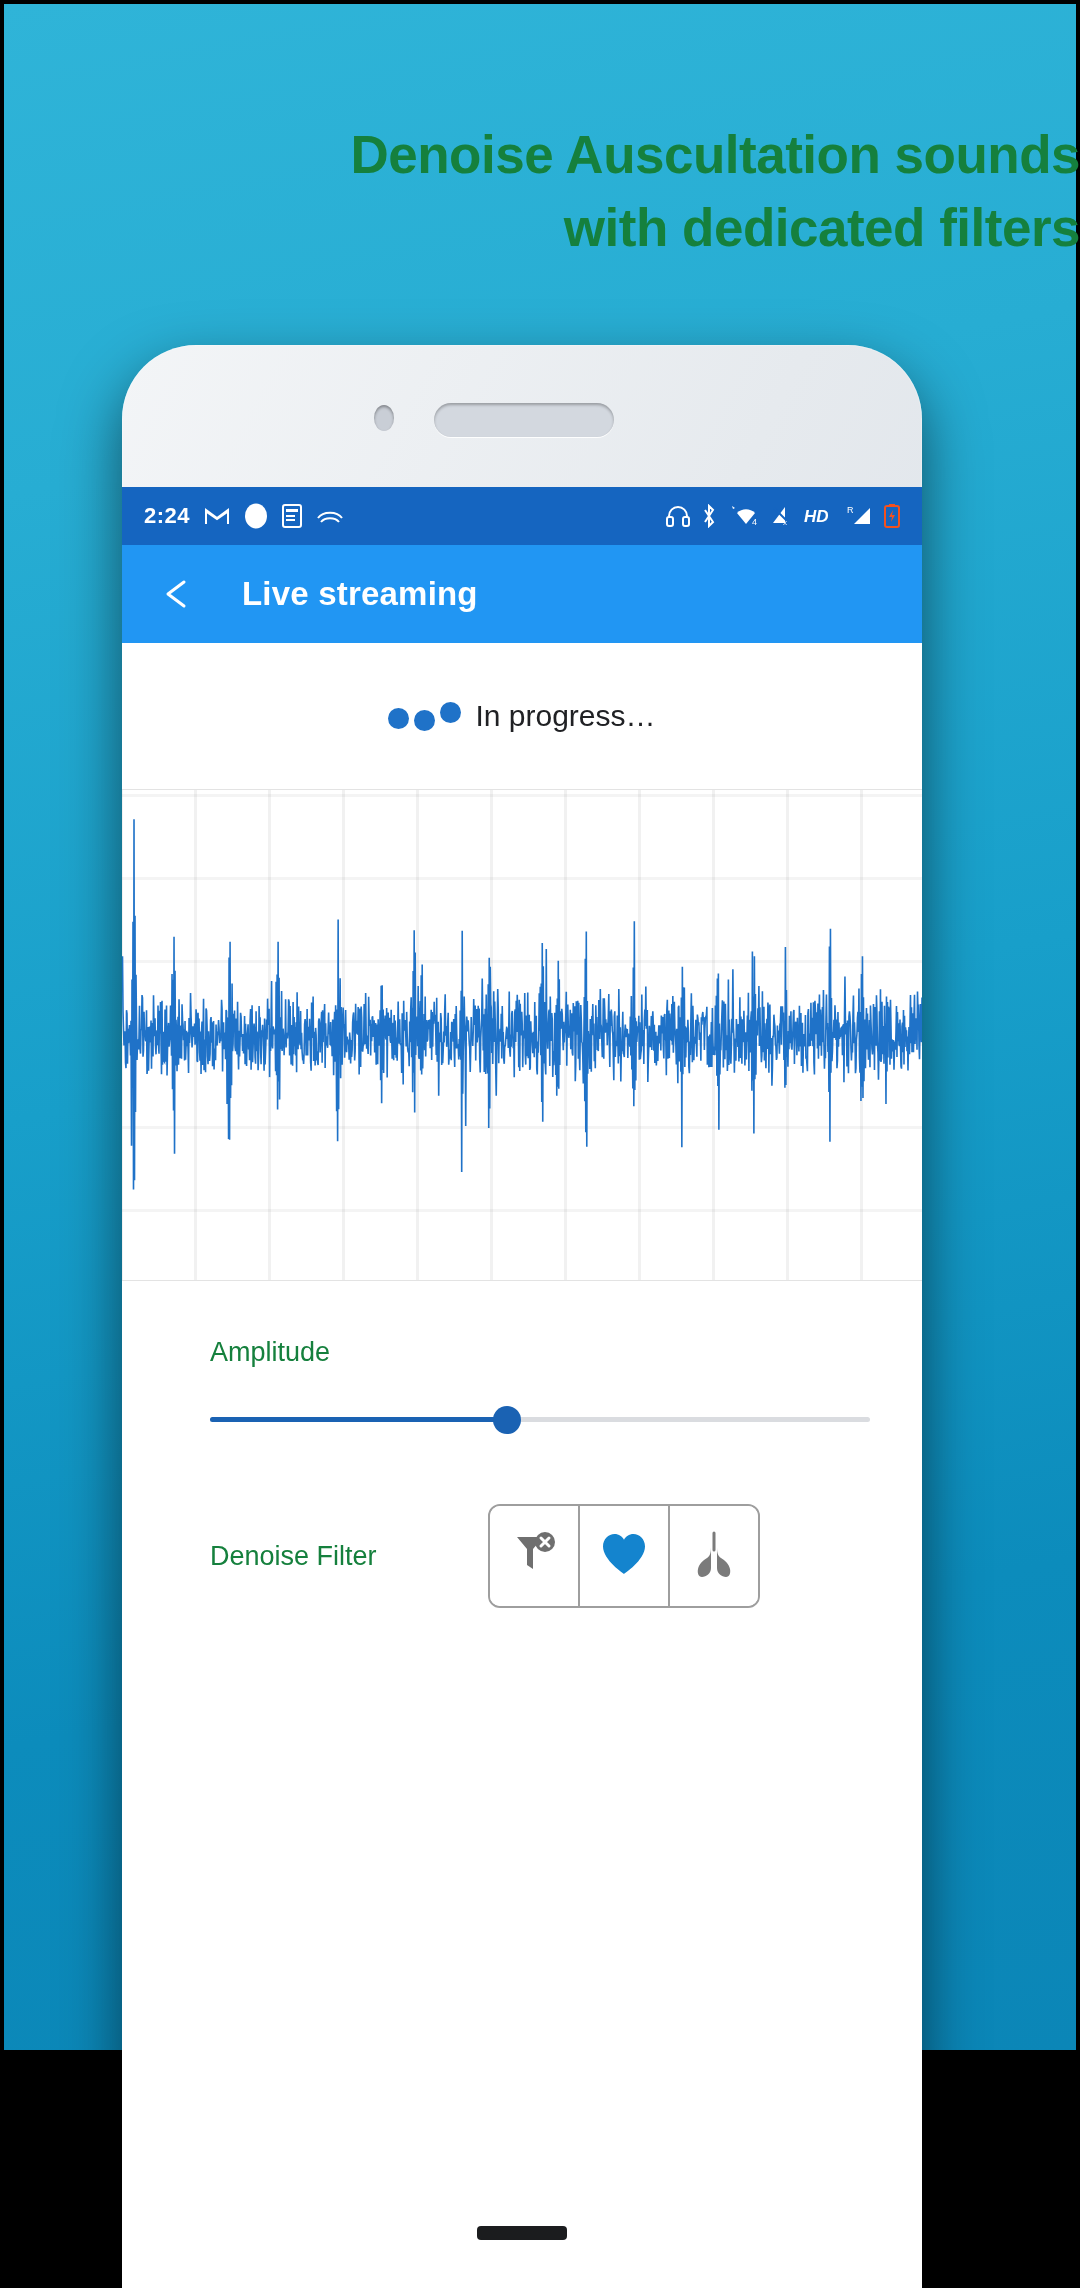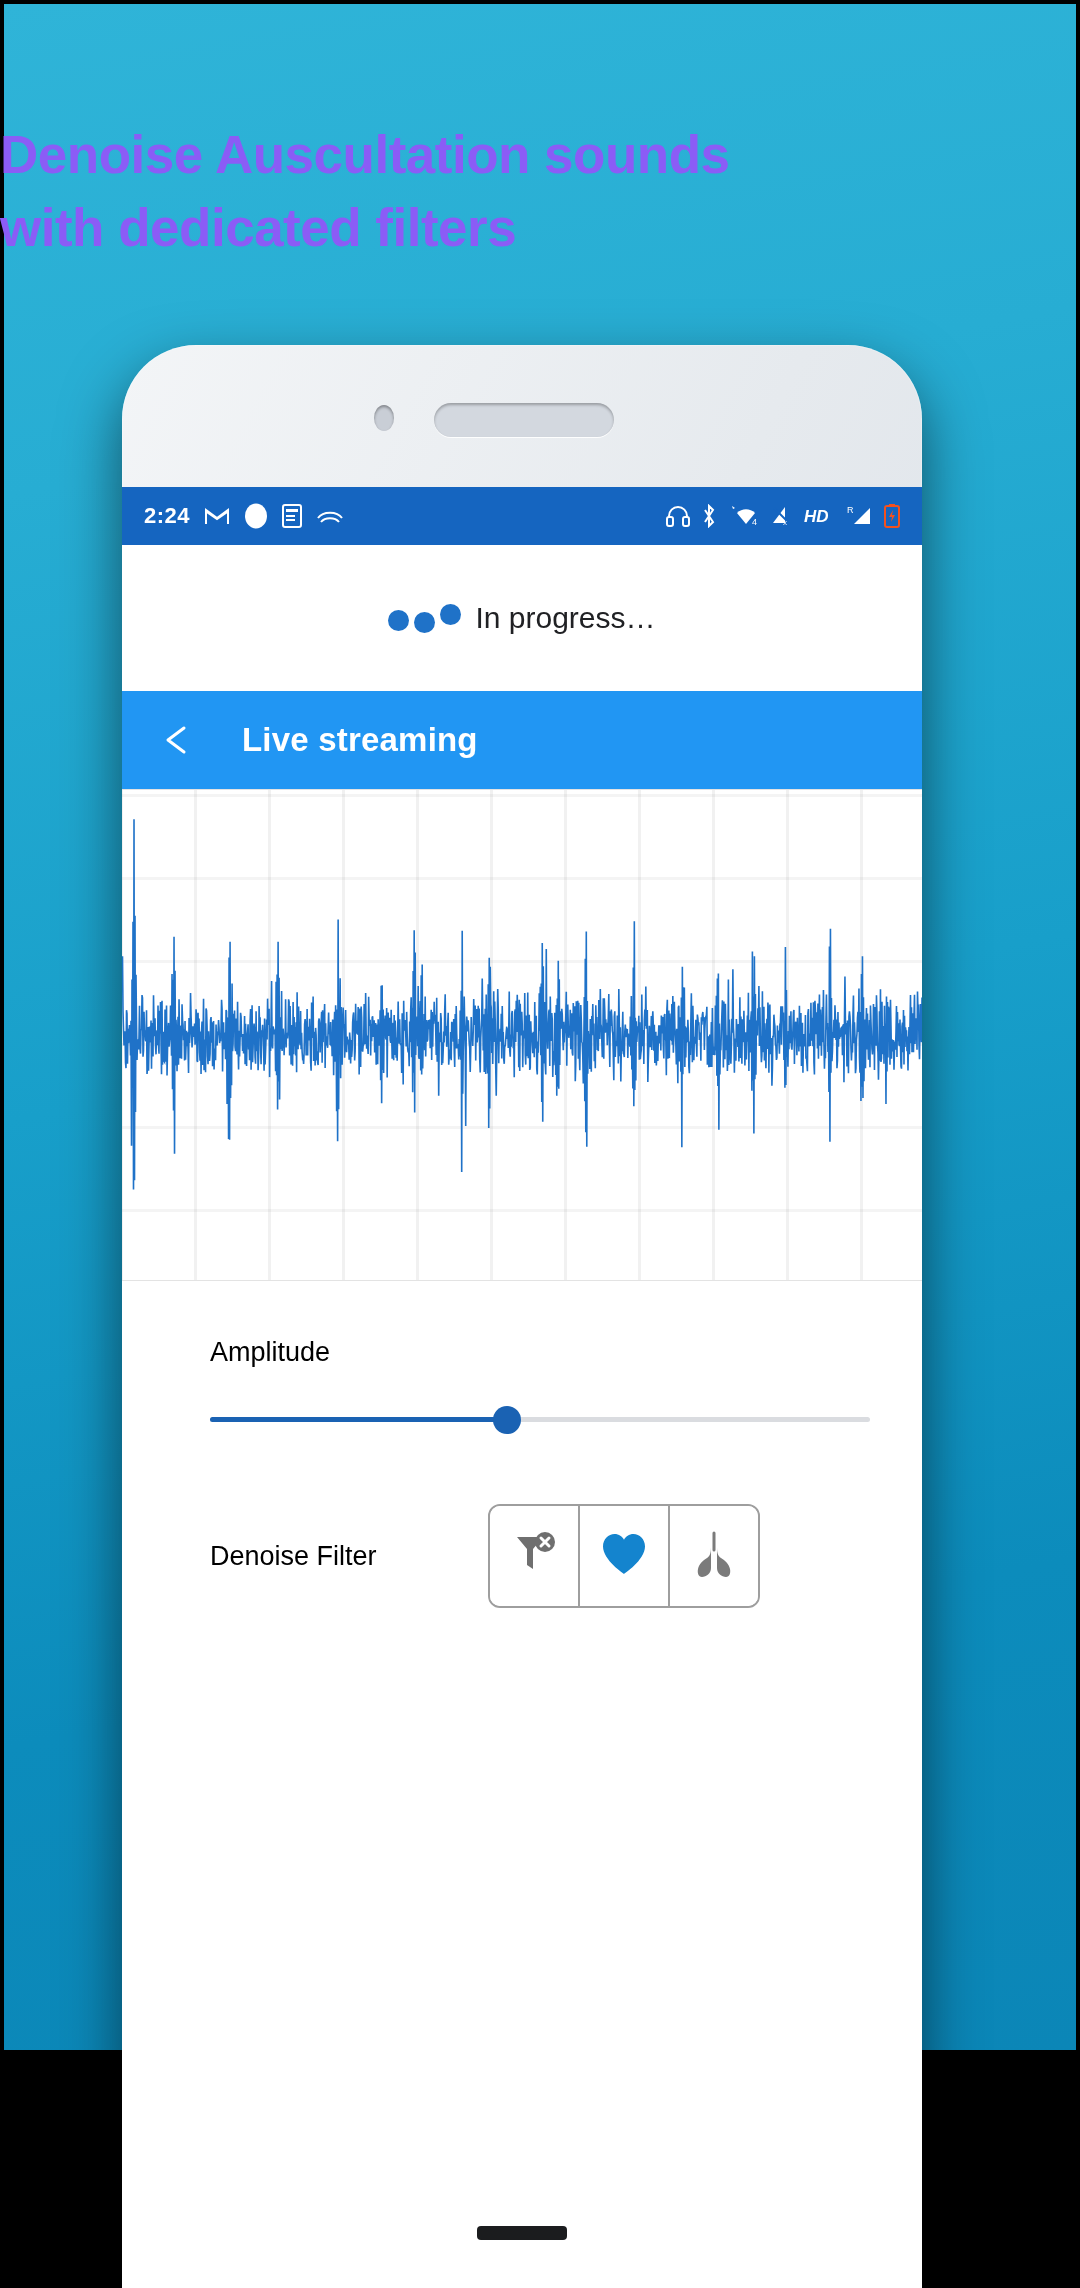--- a/index.html
+++ b/index.html
@@ -13,21 +13,21 @@
 
   
   #backdrop{
     position:absolute;left:4px;top:4px;width:1072px;height:2046px;
     background:linear-gradient(170deg,#2FB4D8 0%, #27ADD3 22%, #189FCA 50%, #0C8CBC 78%, #0B86B7 100%);
   }
 
   
   #headline{
     position:absolute;left:0;top:118px;width:1080px;
-    text-align:left;color:#8b5cf6;
+    text-align:right;color:#15803d;
     font-size:53px;line-height:73px;font-weight:bold;
     letter-spacing:-0.5px;
   }
   #headline .ln{display:block;}
 
   
   #phone{
     position:absolute;left:122px;top:345px;width:800px;height:1890px;
     border-radius:74px;
     background:linear-gradient(118deg,#f3f5f7 0%,#e6eaee 38%,#dfe4ea 62%,#eef1f4 100%);
@@ -102,21 +102,21 @@
       linear-gradient(to right, rgba(0,0,0,.055) 3px, transparent 3px),
       linear-gradient(to bottom, rgba(0,0,0,.045) 3px, transparent 3px);
     background-size:74px 83px;
     background-position:-2px 4px;
   }
   #wave-svg{position:absolute;left:0;top:0;width:100%;height:100%;}
 
   
   #controls{background:#fff;padding:0 0 0 0;}
   #amp-block{padding:56px 0 0 88px;}
-  .ctl-label{font-size:27px;color:#000000;}
+  .ctl-label{font-size:27px;color:#15803d;}
   #slider-row{padding:34px 52px 0 88px;}
   #slider{position:relative;height:34px;}
   #track{position:absolute;left:0;top:15px;width:100%;height:5px;border-radius:3px;background:#dadce0;}
   #track-fill{position:absolute;left:0;top:15px;height:5px;border-radius:3px;background:#1A62B3;}
   #thumb{position:absolute;top:4px;width:28px;height:28px;border-radius:50%;background:#1A62B3;}
 
   #filter-row{
     display:flex;align-items:center;padding:68px 0 0 88px;gap:111px;
   }
   #filter-group{
@@ -224,39 +224,39 @@
             </svg>
         </span>
         <span class="sbicon">
           <svg width="16" height="24" viewBox="0 0 16 24">
               <rect x="5" y="0" width="6" height="3" fill="#F4511E"></rect>
               <rect x="1" y="2" width="14" height="21" rx="2" fill="none" stroke="#F4511E" stroke-width="2"></rect>
               <path d="M9 6l-4 7h3l-1 5 4-7H8z" fill="#F4511E"></path>
             </svg>
         </span>
       </div>
-    </div>
-
-    <div id="progress-strip">
-      <span id="dots">
-        <i class="d1"></i>
-          <i class="d2"></i>
-          <i class="d3"></i>
-      </span>
-      <span id="progress-text">In progress…</span>
     </div>
 
     <div id="appbar">
       <span id="back-arrow">
         <svg width="40" height="40" viewBox="0 0 40 40">
             <path d="M26 8 L10 20 L26 32" fill="none" stroke="#fff" stroke-width="3" stroke-linecap="round" stroke-linejoin="round"></path>
             <path d="M10 20 H30" stroke="#fff" stroke-width="0"></path>
           </svg>
       </span>
       <span id="appbar-title">Live streaming</span>
+    </div>
+
+    <div id="progress-strip">
+      <span id="dots">
+        <i class="d1"></i>
+          <i class="d2"></i>
+          <i class="d3"></i>
+      </span>
+      <span id="progress-text">In progress…</span>
     </div>
 
     <div id="wave-panel">
       <div id="grid"></div>
       <svg id="wave-svg" viewBox="0 0 800 490" preserveAspectRatio="none">
         <path id="wave-path" fill="none" stroke="#1F72C8" stroke-width="1.6" d="M0.00 198.94 L0.50 166.36 L1.00 221.11 L1.50 239.06 L2.00 255.46 L2.50 245.16 L3.00 241.34 L3.50 272.51 L4.00 278.18 L4.50 220.18 L5.00 223.45 L5.50 273.85 L6.00 238.69 L6.50 253.16 L7.00 241.26 L7.50 235.15 L8.01 243.75 L8.51 265.55 L9.01 230.75 L9.51 355.78 L10.01 189.55 L10.51 298.04 L11.01 131.81 L11.51 399.50 L12.01 29.33 L12.51 390.33 L13.01 125.65 L13.51 322.10 L14.01 184.80 L14.51 234.86 L15.01 269.95 L15.51 252.72 L16.01 249.18 L16.51 259.44 L17.01 246.47 L17.51 215.70 L18.01 258.22 L18.51 263.57 L19.01 240.45 L19.51 238.87 L20.01 205.01 L20.51 207.94 L21.01 266.75 L21.51 260.70 L22.01 221.71 L22.51 241.83 L23.01 241.43 L23.51 250.09 L24.02 251.21 L24.52 220.33 L25.02 283.99 L25.52 278.23 L26.02 236.89 L26.52 280.76 L27.02 254.61 L27.52 236.51 L28.02 252.46 L28.52 248.38 L29.02 230.46 L29.52 278.67 L30.02 233.11 L30.52 251.05 L31.02 266.43 L31.52 205.15 L32.02 236.72 L32.52 246.32 L33.02 228.25 L33.52 256.09 L34.02 264.35 L34.52 244.92 L35.02 240.24 L35.52 255.30 L36.02 215.48 L36.52 255.52 L37.02 263.70 L37.52 220.84 L38.02 243.54 L38.52 212.07 L39.02 250.63 L39.52 284.13 L40.03 210.64 L40.53 274.67 L41.03 246.27 L41.53 241.76 L42.03 271.08 L42.53 272.00 L43.03 219.45 L43.53 271.77 L44.03 243.68 L44.53 215.40 L45.03 285.49 L45.53 259.85 L46.03 240.13 L46.53 232.90 L47.03 256.67 L47.53 250.94 L48.03 246.39 L48.53 215.54 L49.03 230.21 L49.53 265.79 L50.03 184.07 L50.53 299.14 L51.03 189.74 L51.53 320.42 L52.03 146.65 L52.53 363.76 L53.03 180.85 L53.53 275.42 L54.03 229.70 L54.53 243.65 L55.03 281.32 L55.53 248.24 L56.04 226.81 L56.54 274.81 L57.04 209.15 L57.54 253.83 L58.04 268.17 L58.54 237.27 L59.04 236.42 L59.54 268.78 L60.04 214.17 L60.54 229.96 L61.04 234.99 L61.54 250.15 L62.04 239.17 L62.54 270.55 L63.04 230.90 L63.54 269.74 L64.04 256.12 L64.54 240.86 L65.04 256.27 L65.54 242.35 L66.04 258.91 L66.54 282.97 L67.04 228.07 L67.54 253.05 L68.04 243.80 L68.54 203.00 L69.04 225.38 L69.54 240.31 L70.04 257.55 L70.54 248.77 L71.04 236.19 L71.54 246.74 L72.05 244.88 L72.55 233.61 L73.05 254.75 L73.55 249.38 L74.05 219.20 L74.55 226.25 L75.05 270.54 L75.55 272.03 L76.05 222.68 L76.55 250.88 L77.05 228.55 L77.55 262.30 L78.05 270.75 L78.55 241.61 L79.05 284.02 L79.55 240.78 L80.05 231.50 L80.55 274.97 L81.05 247.05 L81.55 208.79 L82.05 280.14 L82.55 273.78 L83.05 249.56 L83.55 282.25 L84.05 218.51 L84.55 220.55 L85.05 235.70 L85.55 266.02 L86.05 274.32 L86.55 241.20 L87.05 259.33 L87.55 270.86 L88.06 263.80 L88.56 230.11 L89.06 227.04 L89.56 252.75 L90.06 232.28 L90.56 276.19 L91.06 248.05 L91.56 231.10 L92.06 279.43 L92.56 258.58 L93.06 261.08 L93.56 270.19 L94.06 234.40 L94.56 252.58 L95.06 255.53 L95.56 245.66 L96.06 240.91 L96.56 230.00 L97.06 238.08 L97.56 253.08 L98.06 249.74 L98.56 251.10 L99.06 237.84 L99.56 209.67 L100.06 219.11 L100.56 281.41 L101.06 234.74 L101.56 232.26 L102.06 259.31 L102.56 244.13 L103.06 242.56 L103.56 269.24 L104.07 220.08 L104.57 221.45 L105.07 314.04 L105.57 228.30 L106.07 228.80 L106.57 348.90 L107.07 167.56 L107.57 349.81 L108.07 151.86 L108.57 308.10 L109.07 232.95 L109.57 295.27 L110.07 193.41 L110.57 261.24 L111.07 253.47 L111.57 223.72 L112.07 236.50 L112.57 220.50 L113.07 256.99 L113.57 261.16 L114.07 228.48 L114.57 256.50 L115.07 264.55 L115.57 211.78 L116.07 254.92 L116.57 279.55 L117.07 240.70 L117.57 266.48 L118.07 249.01 L118.57 222.74 L119.07 226.77 L119.57 246.77 L120.08 244.56 L120.58 260.97 L121.08 244.14 L121.58 263.52 L122.08 253.48 L122.58 226.05 L123.08 274.30 L123.58 233.78 L124.08 267.86 L124.58 275.92 L125.08 246.24 L125.58 241.22 L126.08 234.33 L126.58 259.56 L127.08 251.18 L127.58 270.18 L128.08 231.37 L128.58 219.00 L129.08 279.66 L129.58 251.23 L130.08 215.23 L130.58 272.16 L131.08 257.39 L131.58 239.63 L132.08 233.64 L132.58 242.07 L133.08 266.91 L133.58 273.72 L134.08 221.37 L134.58 261.30 L135.08 241.54 L135.58 247.92 L136.09 280.28 L136.59 267.70 L137.09 216.02 L137.59 236.17 L138.09 227.21 L138.59 259.95 L139.09 274.25 L139.59 240.35 L140.09 244.93 L140.59 234.79 L141.09 245.67 L141.59 261.08 L142.09 280.69 L142.59 228.59 L143.09 274.44 L143.59 260.98 L144.09 246.74 L144.59 229.58 L145.09 249.49 L145.59 208.64 L146.09 234.85 L146.59 226.64 L147.09 218.78 L147.59 287.12 L148.09 238.18 L148.59 261.06 L149.09 229.47 L149.59 191.13 L150.09 254.59 L150.59 258.44 L151.09 236.50 L151.59 238.87 L152.10 244.38 L152.60 240.72 L153.10 241.44 L153.60 281.13 L154.10 191.75 L154.60 285.26 L155.10 184.52 L155.60 319.44 L156.10 151.68 L156.60 291.44 L157.10 187.65 L157.60 309.44 L158.10 227.19 L158.60 259.17 L159.10 248.53 L159.60 201.13 L160.10 260.93 L160.60 251.98 L161.10 238.68 L161.60 245.10 L162.10 265.15 L162.60 246.57 L163.10 253.49 L163.60 209.28 L164.10 257.40 L164.60 242.76 L165.10 247.76 L165.60 247.72 L166.10 240.85 L166.60 209.34 L167.10 211.85 L167.60 265.58 L168.11 215.96 L168.61 247.14 L169.11 274.57 L169.61 235.03 L170.11 245.59 L170.61 275.74 L171.11 211.95 L171.61 264.24 L172.11 227.01 L172.61 256.25 L173.11 236.90 L173.61 265.46 L174.11 232.19 L174.61 282.34 L175.11 202.27 L175.61 253.71 L176.11 259.18 L176.61 216.45 L177.11 253.37 L177.61 247.74 L178.11 255.27 L178.61 220.96 L179.11 259.25 L179.61 242.66 L180.11 261.83 L180.61 268.53 L181.11 267.85 L181.61 273.96 L182.11 262.99 L182.61 234.39 L183.11 229.14 L183.61 234.22 L184.12 265.40 L184.62 260.63 L185.12 219.01 L185.62 265.42 L186.12 236.78 L186.62 246.68 L187.12 250.31 L187.62 228.72 L188.12 247.24 L188.62 271.89 L189.12 280.80 L189.62 212.54 L190.12 248.03 L190.62 239.45 L191.12 206.46 L191.62 271.03 L192.12 241.85 L192.62 244.22 L193.12 275.60 L193.62 237.89 L194.12 245.27 L194.62 270.48 L195.12 261.24 L195.62 272.31 L196.12 275.05 L196.62 231.33 L197.12 228.45 L197.62 233.85 L198.12 262.45 L198.62 248.35 L199.12 233.77 L199.62 221.74 L200.13 272.83 L200.63 220.24 L201.13 252.31 L201.63 223.98 L202.13 226.46 L202.63 214.12 L203.13 277.88 L203.63 233.19 L204.13 255.53 L204.63 246.35 L205.13 254.41 L205.63 257.76 L206.13 238.77 L206.63 222.45 L207.13 244.24 L207.63 235.76 L208.13 255.09 L208.63 231.91 L209.13 256.12 L209.63 244.48 L210.13 266.28 L210.63 229.48 L211.13 235.02 L211.63 285.35 L212.13 236.08 L212.63 221.86 L213.13 271.64 L213.63 215.32 L214.13 243.71 L214.63 321.26 L215.13 219.56 L215.63 351.25 L216.14 129.49 L216.64 319.24 L217.14 219.01 L217.64 255.92 L218.14 188.16 L218.64 288.29 L219.14 216.91 L219.64 246.72 L220.14 274.69 L220.64 230.02 L221.14 217.51 L221.64 233.15 L222.14 235.88 L222.64 267.68 L223.14 256.45 L223.64 220.05 L224.14 255.27 L224.64 262.27 L225.14 246.44 L225.64 254.37 L226.14 249.62 L226.64 252.70 L227.14 269.72 L227.64 242.54 L228.14 250.22 L228.64 273.56 L229.14 250.14 L229.64 267.00 L230.14 259.93 L230.64 232.57 L231.14 225.56 L231.64 222.45 L232.15 242.51 L232.65 270.39 L233.15 261.10 L233.65 213.82 L234.15 243.47 L234.65 241.59 L235.15 230.66 L235.65 244.65 L236.15 217.06 L236.65 221.98 L237.15 284.59 L237.65 223.57 L238.15 218.47 L238.65 277.05 L239.15 216.44 L239.65 227.48 L240.15 259.62 L240.65 261.64 L241.15 255.68 L241.65 254.58 L242.15 213.90 L242.65 253.26 L243.15 253.34 L243.65 203.10 L244.15 243.32 L244.65 258.69 L245.15 245.53 L245.65 256.91 L246.15 264.05 L246.65 206.85 L247.15 231.13 L247.65 235.99 L248.16 229.77 L248.66 265.51 L249.16 233.79 L249.66 251.16 L250.16 227.50 L250.66 226.36 L251.16 246.91 L251.66 232.33 L252.16 230.14 L252.66 262.48 L253.16 252.49 L253.66 233.10 L254.16 274.77 L254.66 234.58 L255.16 243.60 L255.66 274.20 L256.16 229.21 L256.66 248.56 L257.16 255.72 L257.66 245.84 L258.16 220.31 L258.66 290.22 L259.16 195.67 L259.66 313.17 L260.16 195.35 L260.66 280.12 L261.16 219.40 L261.66 283.10 L262.16 228.87 L262.66 234.24 L263.16 225.48 L263.66 247.96 L264.17 249.42 L264.67 217.90 L265.17 287.44 L265.67 228.97 L266.17 222.58 L266.67 238.15 L267.17 246.07 L267.67 227.67 L268.17 249.94 L268.67 252.78 L269.17 219.84 L269.67 244.45 L270.17 268.64 L270.67 236.42 L271.17 232.89 L271.67 270.16 L272.17 224.96 L272.67 264.93 L273.17 230.46 L273.67 242.22 L274.17 267.75 L274.67 247.43 L275.17 270.84 L275.67 241.71 L276.17 211.60 L276.67 241.98 L277.17 253.63 L277.67 229.38 L278.17 252.64 L278.67 255.05 L279.17 253.02 L279.67 282.94 L280.18 223.38 L280.68 237.19 L281.18 294.54 L281.68 210.72 L282.18 240.52 L282.68 237.90 L283.18 230.11 L283.68 242.57 L284.18 256.40 L284.68 221.89 L285.18 244.29 L285.68 258.96 L286.18 262.30 L286.68 258.95 L287.18 276.13 L287.68 231.50 L288.18 252.21 L288.68 220.34 L289.18 207.16 L289.68 267.35 L290.18 217.73 L290.68 302.29 L291.18 180.96 L291.68 282.87 L292.18 140.15 L292.68 322.57 L293.18 162.44 L293.68 265.01 L294.18 234.81 L294.68 235.78 L295.18 226.55 L295.68 256.23 L296.19 195.93 L296.69 266.77 L297.19 268.71 L297.69 226.68 L298.19 211.15 L298.69 280.43 L299.19 185.29 L299.69 284.47 L300.19 174.42 L300.69 278.54 L301.19 249.43 L301.69 257.60 L302.19 223.92 L302.69 260.30 L303.19 206.62 L303.69 266.47 L304.19 238.44 L304.69 230.02 L305.19 251.68 L305.69 249.56 L306.19 233.19 L306.69 230.02 L307.19 239.14 L307.69 229.52 L308.19 258.18 L308.69 246.79 L309.19 219.65 L309.69 269.98 L310.19 221.94 L310.69 256.64 L311.19 227.37 L311.69 233.72 L312.20 211.80 L312.70 230.84 L313.20 224.83 L313.70 238.61 L314.20 264.95 L314.70 207.65 L315.20 271.63 L315.70 250.14 L316.20 231.79 L316.70 305.78 L317.20 249.22 L317.70 242.43 L318.20 252.19 L318.70 223.13 L319.20 228.83 L319.70 274.97 L320.20 252.37 L320.70 273.11 L321.20 260.58 L321.70 241.42 L322.20 252.37 L322.70 220.17 L323.20 204.16 L323.70 245.81 L324.20 236.00 L324.70 256.84 L325.20 247.17 L325.70 233.60 L326.20 222.84 L326.70 274.67 L327.20 266.57 L327.70 259.46 L328.21 268.65 L328.71 242.05 L329.21 270.30 L329.71 231.79 L330.21 239.68 L330.71 232.26 L331.21 251.75 L331.71 228.99 L332.21 260.97 L332.71 276.99 L333.21 223.95 L333.71 258.50 L334.21 216.11 L334.71 243.42 L335.21 258.34 L335.71 256.43 L336.21 255.47 L336.71 269.54 L337.21 249.07 L337.71 266.37 L338.21 220.50 L338.71 269.72 L339.21 200.69 L339.71 381.97 L340.21 140.72 L340.71 303.65 L341.21 262.10 L341.71 246.78 L342.21 206.42 L342.71 234.33 L343.21 244.19 L343.71 336.04 L344.22 241.79 L344.72 226.45 L345.22 232.29 L345.72 241.38 L346.22 230.22 L346.72 240.71 L347.22 252.16 L347.72 257.90 L348.22 282.04 L348.72 259.79 L349.22 227.03 L349.72 250.16 L350.22 243.71 L350.72 255.86 L351.22 241.52 L351.72 209.08 L352.22 233.82 L352.72 234.00 L353.22 215.56 L353.72 270.48 L354.22 230.17 L354.72 218.89 L355.22 252.53 L355.72 244.07 L356.22 215.81 L356.72 247.58 L357.22 218.54 L357.72 269.25 L358.22 282.47 L358.72 248.06 L359.22 237.54 L359.72 228.53 L360.23 188.53 L360.73 223.64 L361.23 260.49 L361.73 224.16 L362.23 281.91 L362.73 279.13 L363.23 218.84 L363.73 284.08 L364.23 204.43 L364.73 253.71 L365.23 273.80 L365.73 283.49 L366.23 194.27 L366.73 337.99 L367.23 167.79 L367.73 318.50 L368.23 176.67 L368.73 214.37 L369.23 217.25 L369.73 263.02 L370.23 228.38 L370.73 273.92 L371.23 238.92 L371.73 201.32 L372.23 251.90 L372.73 211.41 L373.23 231.28 L373.73 277.35 L374.23 305.66 L374.73 266.27 L375.23 236.04 L375.73 199.09 L376.24 218.83 L376.74 273.27 L377.24 240.60 L377.74 251.35 L378.24 238.80 L378.74 251.70 L379.24 223.74 L379.74 268.43 L380.24 216.06 L380.74 242.92 L381.24 241.97 L381.74 269.51 L382.24 273.80 L382.74 256.08 L383.24 255.85 L383.74 249.17 L384.24 241.92 L384.74 236.67 L385.24 248.94 L385.74 238.29 L386.24 258.02 L386.74 239.76 L387.24 201.59 L387.74 260.76 L388.24 266.62 L388.74 244.45 L389.24 256.62 L389.74 223.48 L390.24 220.98 L390.74 239.01 L391.24 258.21 L391.74 249.63 L392.25 287.24 L392.75 222.37 L393.25 219.37 L393.75 252.11 L394.25 210.76 L394.75 242.01 L395.25 204.74 L395.75 225.89 L396.25 232.16 L396.75 277.35 L397.25 209.70 L397.75 280.96 L398.25 213.74 L398.75 245.40 L399.25 233.83 L399.75 221.86 L400.25 234.54 L400.75 277.16 L401.25 243.99 L401.75 240.48 L402.25 248.56 L402.75 203.03 L403.25 264.70 L403.75 274.60 L404.25 225.46 L404.75 235.66 L405.25 266.21 L405.75 202.59 L406.25 268.34 L406.75 230.33 L407.25 224.87 L407.75 279.87 L408.26 277.90 L408.76 231.26 L409.26 247.18 L409.76 243.04 L410.26 253.87 L410.76 263.15 L411.26 241.82 L411.76 246.96 L412.26 267.20 L412.76 212.01 L413.26 258.39 L413.76 250.37 L414.26 225.77 L414.76 278.67 L415.26 284.37 L415.76 251.44 L416.26 262.71 L416.76 243.47 L417.26 203.34 L417.76 240.98 L418.26 196.80 L418.76 265.18 L419.26 193.59 L419.76 311.94 L420.26 152.90 L420.76 331.64 L421.26 176.19 L421.76 273.59 L422.26 243.68 L422.76 212.13 L423.26 275.09 L423.76 284.56 L424.27 158.90 L424.77 248.70 L425.27 246.19 L425.77 258.79 L426.27 233.39 L426.77 221.87 L427.27 219.73 L427.77 276.10 L428.27 206.53 L428.77 238.12 L429.27 251.04 L429.77 223.07 L430.27 229.64 L430.77 287.02 L431.27 260.97 L431.77 275.15 L432.27 265.46 L432.77 222.84 L433.27 242.31 L433.77 284.96 L434.27 215.11 L434.77 305.77 L435.27 208.60 L435.77 296.74 L436.27 170.87 L436.77 298.66 L437.27 189.33 L437.77 274.90 L438.27 221.16 L438.77 229.31 L439.27 238.80 L439.77 218.79 L440.28 224.61 L440.78 245.75 L441.28 260.25 L441.78 231.82 L442.28 252.52 L442.78 243.69 L443.28 240.94 L443.78 226.15 L444.28 201.83 L444.78 275.81 L445.28 227.50 L445.78 214.61 L446.28 235.47 L446.78 247.83 L447.28 239.61 L447.78 243.06 L448.28 219.88 L448.78 259.24 L449.28 234.91 L449.78 223.15 L450.28 262.57 L450.78 265.61 L451.28 213.06 L451.78 241.57 L452.28 220.73 L452.78 216.14 L453.28 291.19 L453.78 273.37 L454.28 211.16 L454.78 244.67 L455.28 219.53 L455.78 210.71 L456.29 268.79 L456.79 212.70 L457.29 263.25 L457.79 280.35 L458.29 241.14 L458.79 215.03 L459.29 229.56 L459.79 251.94 L460.29 253.24 L460.79 267.33 L461.29 293.38 L461.79 254.90 L462.29 207.13 L462.79 311.28 L463.29 168.76 L463.79 342.25 L464.29 141.41 L464.79 356.64 L465.29 211.08 L465.79 283.69 L466.29 241.14 L466.79 253.98 L467.29 243.66 L467.79 278.89 L468.29 228.98 L468.79 251.88 L469.29 281.72 L469.79 225.90 L470.29 238.93 L470.79 214.03 L471.29 245.32 L471.79 233.39 L472.30 271.34 L472.80 259.97 L473.30 278.29 L473.80 215.23 L474.30 238.78 L474.80 226.98 L475.30 259.90 L475.80 257.60 L476.30 261.02 L476.80 209.96 L477.30 244.24 L477.80 248.96 L478.30 199.00 L478.80 234.23 L479.30 236.05 L479.80 250.74 L480.30 267.24 L480.80 252.67 L481.30 208.37 L481.80 268.66 L482.30 208.25 L482.80 221.72 L483.30 242.63 L483.80 229.36 L484.30 242.20 L484.80 232.69 L485.30 255.21 L485.80 238.37 L486.30 226.66 L486.80 204.06 L487.30 250.57 L487.80 276.95 L488.31 221.30 L488.81 236.07 L489.31 219.60 L489.81 226.86 L490.31 241.01 L490.81 243.94 L491.31 267.24 L491.81 290.20 L492.31 226.57 L492.81 221.37 L493.31 267.04 L493.81 250.89 L494.31 252.43 L494.81 256.26 L495.31 225.53 L495.81 248.17 L496.31 273.53 L496.81 198.96 L497.31 233.92 L497.81 266.22 L498.31 237.29 L498.81 291.43 L499.31 259.46 L499.81 260.96 L500.31 241.30 L500.81 221.76 L501.31 263.31 L501.81 264.07 L502.31 267.02 L502.81 241.55 L503.31 234.58 L503.81 247.29 L504.32 238.63 L504.82 241.39 L505.32 238.90 L505.82 267.92 L506.32 243.47 L506.82 250.25 L507.32 246.44 L507.82 256.66 L508.32 226.56 L508.82 265.44 L509.32 205.99 L509.82 279.47 L510.32 253.90 L510.82 298.44 L511.32 177.57 L511.82 316.22 L512.32 131.34 L512.82 300.00 L513.32 227.64 L513.82 290.46 L514.32 231.20 L514.82 252.08 L515.32 242.36 L515.82 236.31 L516.32 242.45 L516.82 225.77 L517.32 269.84 L517.82 232.24 L518.32 269.22 L518.82 263.73 L519.32 259.73 L519.82 204.45 L520.33 251.72 L520.83 256.04 L521.33 240.07 L521.83 274.11 L522.33 229.98 L522.83 219.59 L523.33 235.93 L523.83 196.54 L524.33 238.69 L524.83 225.60 L525.33 219.94 L525.83 291.87 L526.33 269.30 L526.83 254.64 L527.33 235.79 L527.83 243.62 L528.33 257.22 L528.83 248.43 L529.33 225.92 L529.83 260.10 L530.33 230.10 L530.83 221.19 L531.33 235.64 L531.83 260.65 L532.33 234.65 L532.83 273.08 L533.33 246.51 L533.83 241.64 L534.33 275.54 L534.83 263.74 L535.33 245.75 L535.83 270.93 L536.34 247.64 L536.84 235.25 L537.34 253.33 L537.84 251.32 L538.34 235.31 L538.84 260.55 L539.34 225.54 L539.84 228.25 L540.34 243.57 L540.84 226.96 L541.34 256.70 L541.84 268.52 L542.34 225.38 L542.84 224.12 L543.34 248.56 L543.84 250.26 L544.34 285.14 L544.84 220.13 L545.34 209.77 L545.84 268.79 L546.34 230.82 L546.84 220.54 L547.34 268.12 L547.84 223.53 L548.34 237.84 L548.84 249.21 L549.34 249.85 L549.84 213.95 L550.34 254.62 L550.84 206.03 L551.34 262.63 L551.84 244.63 L552.35 211.87 L552.85 238.08 L553.35 242.19 L553.85 254.79 L554.35 274.47 L554.85 238.87 L555.35 258.23 L555.85 293.20 L556.35 217.35 L556.85 215.84 L557.35 271.40 L557.85 235.07 L558.35 227.16 L558.85 281.78 L559.35 207.51 L559.85 357.29 L560.35 176.87 L560.85 284.15 L561.35 197.27 L561.85 240.47 L562.35 197.49 L562.85 276.91 L563.35 236.19 L563.85 267.50 L564.35 237.44 L564.85 251.53 L565.35 250.72 L565.85 229.83 L566.35 241.79 L566.85 276.94 L567.35 283.27 L567.85 251.51 L568.36 265.05 L568.86 230.41 L569.36 203.31 L569.86 246.44 L570.36 272.25 L570.86 215.76 L571.36 237.81 L571.86 270.11 L572.36 246.67 L572.86 253.55 L573.36 248.55 L573.86 229.74 L574.36 254.43 L574.86 266.73 L575.36 224.57 L575.86 228.08 L576.36 235.12 L576.86 232.18 L577.36 249.88 L577.86 244.37 L578.36 242.56 L578.86 270.72 L579.36 227.32 L579.86 234.69 L580.36 224.53 L580.86 222.01 L581.36 231.07 L581.86 226.94 L582.36 259.94 L582.86 238.41 L583.36 228.71 L583.86 226.81 L584.37 225.34 L584.87 216.68 L585.37 274.86 L585.87 247.93 L586.37 246.38 L586.87 277.16 L587.37 249.33 L587.87 244.50 L588.37 276.98 L588.87 254.49 L589.37 232.00 L589.87 277.05 L590.37 217.94 L590.87 250.03 L591.37 265.03 L591.87 256.55 L592.37 259.39 L592.87 265.19 L593.37 215.43 L593.87 260.45 L594.37 205.68 L594.87 285.69 L595.37 188.38 L595.87 295.96 L596.37 183.57 L596.87 339.72 L597.37 233.53 L597.87 284.43 L598.37 260.50 L598.87 259.58 L599.37 241.10 L599.87 224.84 L600.38 210.35 L600.88 223.70 L601.38 277.57 L601.88 211.49 L602.38 263.52 L602.88 269.27 L603.38 213.67 L603.88 242.27 L604.38 260.14 L604.88 245.28 L605.38 280.94 L605.88 265.36 L606.38 189.58 L606.88 274.98 L607.38 229.60 L607.88 246.64 L608.38 266.80 L608.88 273.69 L609.38 256.10 L609.88 228.70 L610.38 242.76 L610.88 179.22 L611.38 236.76 L611.88 246.43 L612.38 282.74 L612.88 251.42 L613.38 248.40 L613.88 270.64 L614.38 229.08 L614.88 237.64 L615.38 238.83 L615.88 257.00 L616.39 233.91 L616.89 271.58 L617.39 250.27 L617.89 207.37 L618.39 268.12 L618.89 226.54 L619.39 244.73 L619.89 273.68 L620.39 229.25 L620.89 248.81 L621.39 252.26 L621.89 220.84 L622.39 246.33 L622.89 275.46 L623.39 256.60 L623.89 242.36 L624.39 269.49 L624.89 252.82 L625.39 225.43 L625.89 251.81 L626.39 202.76 L626.89 281.09 L627.39 229.76 L627.89 234.96 L628.39 262.41 L628.89 227.73 L629.39 221.31 L629.89 300.82 L630.39 161.53 L630.89 290.38 L631.39 206.62 L631.89 343.52 L632.40 166.30 L632.90 289.23 L633.40 204.06 L633.90 284.74 L634.40 230.43 L634.90 234.08 L635.40 245.45 L635.90 218.18 L636.40 235.56 L636.90 196.13 L637.40 256.04 L637.90 217.36 L638.40 245.51 L638.90 255.64 L639.40 272.26 L639.90 265.54 L640.40 201.15 L640.90 255.77 L641.40 262.25 L641.90 216.83 L642.40 270.45 L642.90 233.23 L643.40 261.82 L643.90 278.17 L644.40 251.70 L644.90 228.83 L645.40 258.92 L645.90 212.62 L646.40 219.36 L646.90 282.77 L647.40 226.17 L647.90 214.61 L648.41 264.13 L648.91 252.54 L649.41 247.97 L649.91 295.70 L650.41 278.37 L650.91 245.78 L651.41 247.54 L651.91 224.67 L652.41 232.33 L652.91 236.02 L653.41 254.55 L653.91 256.29 L654.41 269.87 L654.91 267.66 L655.41 235.51 L655.91 252.76 L656.41 240.61 L656.91 251.21 L657.41 263.65 L657.91 234.02 L658.41 233.49 L658.91 216.32 L659.41 254.67 L659.91 229.44 L660.41 216.37 L660.91 230.10 L661.41 222.63 L661.91 269.93 L662.41 231.26 L662.91 297.85 L663.41 156.99 L663.91 295.06 L664.42 200.10 L664.92 266.63 L665.42 250.89 L665.92 276.69 L666.42 240.93 L666.92 259.36 L667.42 225.66 L667.92 246.02 L668.42 253.22 L668.92 221.28 L669.42 256.57 L669.92 259.65 L670.42 249.00 L670.92 240.23 L671.42 222.31 L671.92 219.94 L672.42 274.02 L672.92 239.02 L673.42 233.21 L673.92 231.81 L674.42 248.34 L674.92 265.26 L675.42 227.86 L675.92 247.28 L676.42 250.37 L676.92 261.57 L677.42 215.86 L677.92 256.33 L678.42 254.37 L678.92 223.09 L679.42 276.09 L679.92 242.87 L680.43 232.75 L680.93 282.85 L681.43 248.02 L681.93 243.94 L682.43 255.09 L682.93 254.13 L683.43 225.12 L683.93 268.75 L684.43 266.16 L684.93 274.30 L685.43 281.24 L685.93 223.24 L686.43 219.13 L686.93 256.55 L687.43 243.65 L687.93 252.40 L688.43 256.00 L688.93 212.79 L689.43 250.69 L689.93 234.70 L690.43 227.69 L690.93 256.33 L691.43 212.36 L691.93 272.65 L692.43 284.47 L692.93 210.68 L693.43 219.73 L693.93 244.12 L694.43 239.42 L694.93 222.28 L695.43 258.56 L695.93 213.43 L696.44 268.70 L696.94 228.41 L697.44 204.56 L697.94 255.72 L698.44 219.47 L698.94 238.95 L699.44 265.72 L699.94 234.24 L700.44 216.90 L700.94 252.14 L701.44 199.91 L701.94 252.80 L702.44 278.63 L702.94 260.48 L703.44 268.32 L703.94 231.71 L704.44 204.53 L704.94 239.43 L705.44 233.07 L705.94 262.06 L706.44 237.56 L706.94 301.89 L707.44 156.56 L707.94 351.79 L708.44 138.69 L708.94 282.79 L709.44 208.02 L709.94 271.32 L710.44 261.40 L710.94 242.13 L711.44 243.37 L711.94 229.87 L712.45 247.92 L712.95 215.16 L713.45 228.25 L713.95 250.01 L714.45 229.48 L714.95 278.28 L715.45 270.55 L715.95 221.98 L716.45 256.62 L716.95 232.58 L717.45 248.81 L717.95 245.86 L718.45 246.04 L718.95 238.14 L719.45 237.87 L719.95 237.17 L720.45 265.30 L720.95 241.84 L721.45 234.10 L721.95 292.19 L722.45 231.57 L722.95 186.43 L723.45 233.10 L723.95 244.46 L724.45 233.07 L724.95 276.52 L725.45 230.61 L725.95 257.79 L726.45 283.29 L726.95 226.48 L727.45 221.30 L727.95 226.53 L728.46 235.05 L728.96 258.04 L729.46 270.50 L729.96 257.60 L730.46 262.52 L730.96 225.45 L731.46 205.48 L731.96 253.15 L732.46 232.21 L732.96 245.76 L733.46 283.18 L733.96 278.21 L734.46 249.87 L734.96 243.82 L735.46 228.03 L735.96 221.75 L736.46 242.05 L736.96 198.41 L737.46 267.82 L737.96 282.65 L738.46 222.12 L738.96 310.95 L739.46 183.99 L739.96 296.72 L740.46 166.14 L740.96 307.94 L741.46 207.16 L741.96 291.18 L742.46 240.42 L742.96 229.49 L743.46 278.25 L743.96 235.71 L744.47 217.95 L744.97 259.45 L745.47 223.59 L745.97 253.09 L746.47 269.70 L746.97 246.32 L747.47 230.09 L747.97 277.33 L748.47 215.42 L748.97 232.10 L749.47 246.10 L749.97 258.68 L750.47 264.36 L750.97 255.25 L751.47 213.91 L751.97 234.35 L752.47 279.92 L752.97 217.08 L753.47 234.29 L753.97 255.67 L754.47 205.27 L754.97 224.14 L755.47 254.83 L755.97 262.70 L756.47 289.82 L756.97 260.90 L757.47 221.37 L757.97 270.76 L758.47 199.16 L758.97 271.97 L759.47 268.09 L759.97 211.88 L760.48 261.83 L760.98 264.06 L761.48 236.10 L761.98 273.83 L762.48 215.69 L762.98 258.84 L763.48 233.45 L763.98 313.88 L764.48 206.59 L764.98 281.44 L765.48 211.95 L765.98 267.61 L766.48 216.73 L766.98 219.41 L767.48 227.65 L767.98 274.63 L768.48 209.86 L768.98 235.59 L769.48 268.81 L769.98 249.45 L770.48 252.39 L770.98 261.46 L771.48 249.90 L771.98 279.84 L772.48 260.73 L772.98 251.52 L773.48 259.80 L773.98 242.37 L774.48 216.00 L774.98 266.95 L775.48 222.02 L775.98 251.18 L776.49 233.19 L776.99 254.65 L777.49 256.06 L777.99 229.61 L778.49 255.25 L778.99 276.42 L779.49 278.63 L779.99 236.56 L780.49 232.56 L780.99 262.17 L781.49 220.12 L781.99 274.38 L782.49 225.69 L782.99 257.06 L783.49 237.28 L783.99 242.08 L784.49 240.28 L784.99 261.34 L785.49 246.50 L785.99 280.53 L786.49 252.49 L786.99 237.06 L787.49 264.16 L787.99 234.15 L788.49 205.08 L788.99 253.33 L789.49 217.24 L789.99 262.23 L790.49 259.27 L790.99 223.25 L791.49 262.20 L791.99 225.66 L792.50 204.78 L793.00 254.03 L793.50 241.59 L794.00 228.30 L794.50 231.17 L795.00 259.85 L795.50 201.56 L796.00 221.50 L796.50 214.57 L797.00 255.06 L797.50 269.13 L798.00 234.73 L798.50 214.06 L799.00 239.95 L799.50 252.20 L800.00 207.56 "></path>
       </svg>
     </div>
 
     <div id="controls">

